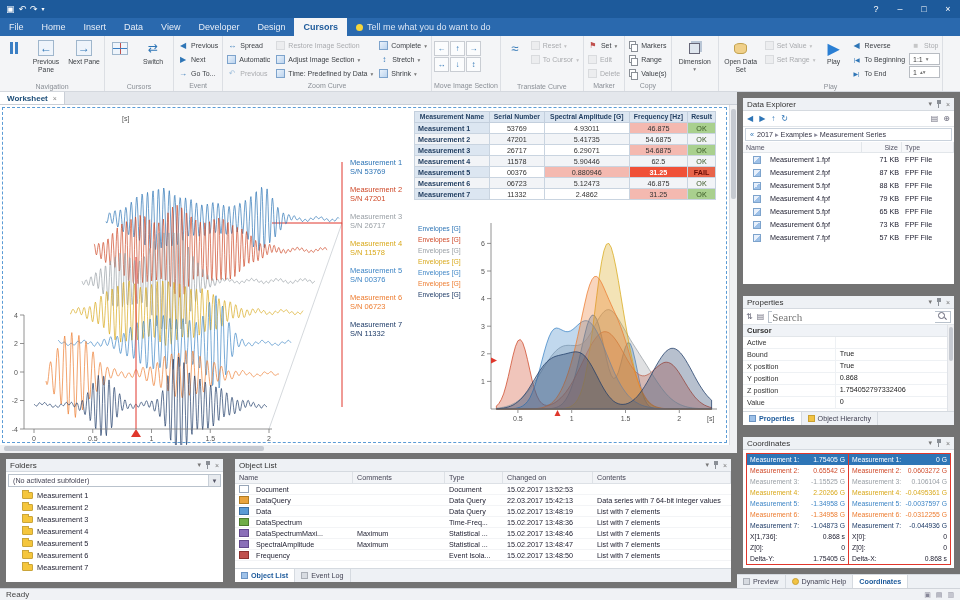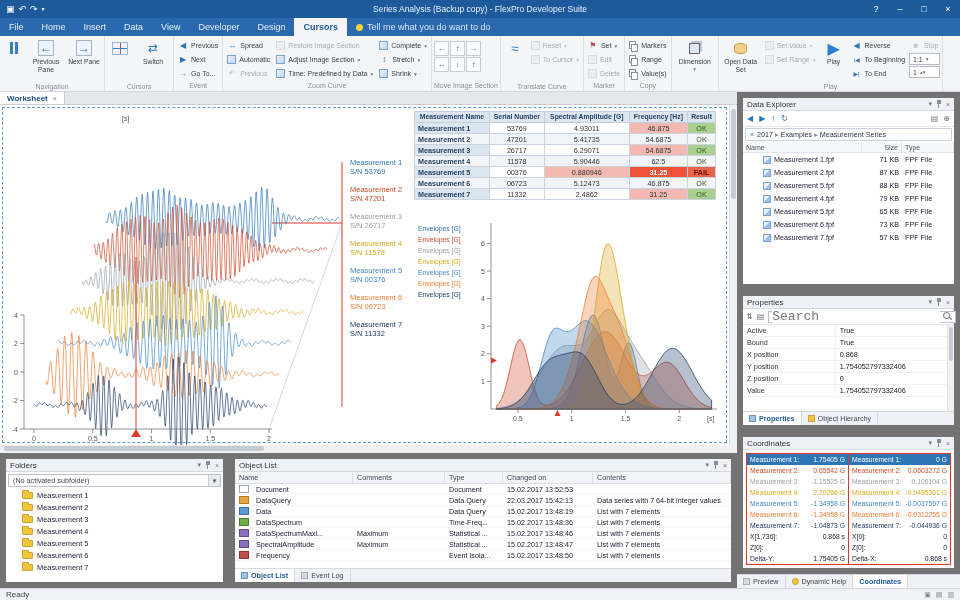--- a/index.html
+++ b/index.html
@@ -95,34 +95,34 @@
 .mag::after{content:'';position:absolute;left:6px;top:6px;width:3px;height:1px;background:#667;transform:rotate(45deg)}
 
 
 .de-toolbar{height:16px;display:flex;align-items:center;gap:6px;padding:0 4px;border-bottom:1px solid #e2e6ea;color:#2e75b6;font-size:8px}
 .de-toolbar .right{margin-left:auto;display:flex;gap:5px;color:#667}
 .de-crumb{height:13px;display:flex;align-items:center;gap:3px;padding:0 4px;border:1px solid #c9d2dc;margin:1px 2px;font-size:7.2px;color:#334;background:#fff}
 .de-cols{height:11px;display:flex;font-size:7px;color:#556;border-bottom:1px solid #e2e6ea;background:#f7f8fa}
 .de-cols span{padding:0 3px;border-right:1px solid #e2e6ea;display:flex;align-items:center}
 .de-c-name{flex:1}.de-c-size{width:40px;justify-content:flex-end}.de-c-type{width:52px}
 .de-row{height:13px;display:flex;align-items:center;font-size:7.2px;color:#223}
-.de-row .de-name{flex:1;display:flex;align-items:center;gap:3px;padding-left:20px}
+.de-row .de-name{flex:1;display:flex;align-items:center;gap:9px;padding-left:10px}
 .de-row .de-size{width:40px;text-align:right;padding-right:3px}
 .de-row .de-type{width:52px;padding-left:3px}
 .fpf-icon{width:8px;height:8px;background:linear-gradient(135deg,#e8f0fb 50%,#9ec1e8 50%);border:1px solid #7da3cc;display:inline-block}
 
 
 .prop-toolbar{height:16px;display:flex;align-items:center;gap:4px;padding:0 3px;border-bottom:1px solid #e2e6ea}
 .prop-toolbar .tbi{color:#667;font-size:8px}
 .prop-search{flex:1;display:flex;align-items:center;gap:3px;border:1px solid #b9c2cc;height:12px;padding:0 3px;background:#fff}
-.prop-search input{border:none;outline:none;flex:1;font-size:13px;font-family:Liberation Mono, monospace;color:#555;min-width:0}
+.prop-search input{border:none;outline:none;flex:1;font-size:11px;font-family:Liberation Serif, serif;color:#555;min-width:0}
 .prop-obj{height:12px;line-height:12px;padding:0 4px;font-weight:bold;font-size:7.5px;background:#f0f3f7;border-bottom:1px solid #e2e6ea}
 .prop-row{height:12px;display:flex;border-bottom:1px solid #eef1f4;font-size:7.2px}
 .prop-label{width:44%;padding:0 4px;border-right:1px solid #eef1f4;color:#333;line-height:12px}
-.prop-value{flex:1;padding:0 4px;color:#222;line-height:12px;overflow:hidden;white-space:nowrap}
+.prop-value{flex:1;padding:11px 4px;color:#222;line-height:12px;overflow:hidden;white-space:nowrap}
 .prop-scroll{position:absolute;right:0;top:29px;bottom:14px;width:7px;background:#f0f1f3;border-left:1px solid #e0e3e8}
 .prop-scroll i{position:absolute;left:1px;top:2px;width:4px;height:34px;background:#c6cad1;border-radius:2px}
 .panel-tabs{position:absolute;left:0;right:0;bottom:0;height:14px;background:#eef1f5;border-top:1px solid #d5dae0;display:flex;font-size:7.2px}
 .ptab{display:flex;align-items:center;gap:3px;padding:0 6px;border-right:1px solid #d5dae0;color:#445}
 .ptab.active{background:#fff;color:#1d5a9b;font-weight:bold}
 .sq{width:7px;height:7px;display:inline-block;border:1px solid #99a}
 .sq.blue{background:#9ec1e8;border-color:#6b94c4}
 .sq.yellow{background:#f2c343;border-color:#caa132}
 .sq.gray{background:#d7dbe1;border-color:#a9aeb6}
 .dot.yellow{width:7px;height:7px;border-radius:50%;background:#f2c343;border:1px solid #caa132;display:inline-block}
@@ -173,21 +173,20 @@
 
 <div id="app">
 
   <div class="titlebar">
     <div class="qat">
       <span>▣</span>
       <span>↶</span>
       <span>↷</span>
       <span style="font-size:6px">▾</span>
     </div>
-    <div class="win-title">Series Analysis (Backup copy) - FlexPro Developer Suite</div>
     <div class="win-controls">
       <span>?</span>
       <span>–</span>
       <span>□</span>
       <span>×</span>
     </div>
   </div>
 
   <div class="tabrow">
     <span class="tab">File</span>
@@ -883,20 +882,21 @@
       </span>
     </div>
     <div class="prop-toolbar">
       <span class="tbi">⇅</span>
       <span class="tbi">▤</span>
       <span class="prop-search">
         <input placeholder="Search" style="">
         <span class="mag"></span>
       </span>
     </div>
+    <div class="prop-obj">Cursor</div>
     <div id="prop-grid">
         <div class="prop-row">
           <span class="prop-label">Active</span>
           <span class="prop-value">True</span>
         </div>
         <div class="prop-row">
           <span class="prop-label">Bound</span>
           <span class="prop-value">True</span>
         </div>
         <div class="prop-row">

